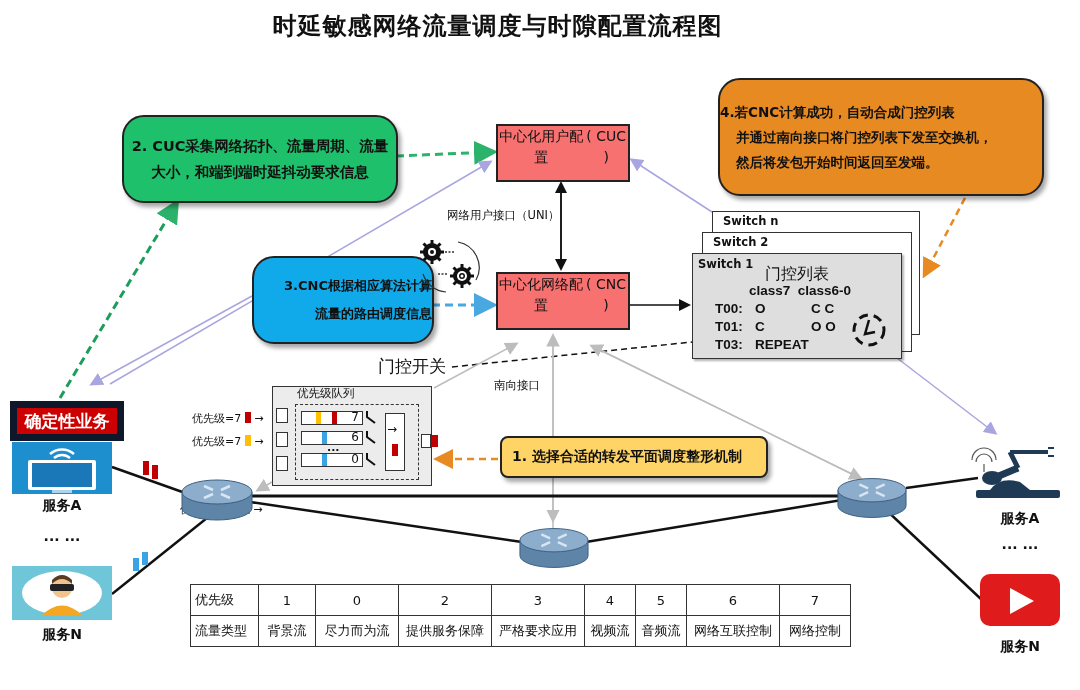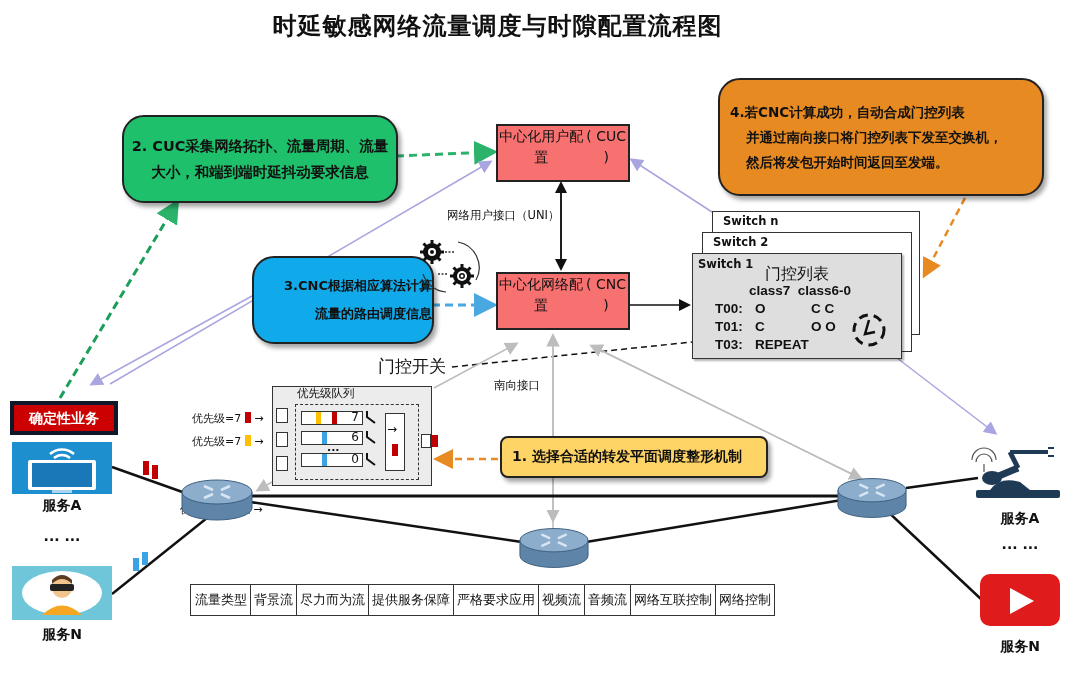--- a/index.html
+++ b/index.html
@@ -5,34 +5,34 @@
   html, body { margin:0; padding:0; background:#ffffff; }
   body { width:1080px; height:690px; position:relative; overflow:hidden;
          font-family:"DejaVu Sans","Liberation Sans",sans-serif; color:#111; }
   .abs { position:absolute; }
   svg.lines { position:absolute; left:0; top:0; width:1080px; height:690px; }
   .title { left:0; top:10px; width:995px; text-align:center; font-size:24px; font-weight:bold; letter-spacing:1px; }
   .callout { border:2px solid #222; border-radius:22px; box-shadow:3px 4px 4px rgba(0,0,0,0.35);
              font-weight:bold; display:flex; flex-direction:column; justify-content:center; }
   .green { left:122px; top:115px; width:272px; height:84px; background:#1fc06b; text-align:center; font-size:14.5px; line-height:26px; }
   .blue  { left:252px; top:256px; width:178px; height:84px; background:#10aaea; text-align:right; font-size:13px; line-height:28px; }
-  .orange{ left:718px; top:78px; width:326px; height:118px; background:#e88a22; font-size:13.5px; line-height:25px; padding-left:10px; box-sizing:border-box; }
+  .orange{ left:718px; top:78px; width:326px; height:118px; background:#e88a22; font-size:13.5px; line-height:25px; box-sizing:border-box; }
   .orange .ind { padding-left:16px; }
   .yellow{ left:500px; top:436px; width:268px; height:42px; background:#ffd466; border-radius:8px; font-size:14px; flex-direction:row; align-items:center; justify-content:flex-start; padding-left:10px; box-sizing:border-box;}
   .pinkbox { background:#f87171; border:2px solid #222; text-align:center; font-size:14px; line-height:21px; display:flex; flex-direction:row; justify-content:space-between; }
   .cuc { left:496px; top:124px; width:130px; height:54px; }
   .cnc { left:496px; top:272px; width:130px; height:54px; }
   .smalllabel { font-size:11.5px; }
   .switchcard { background:#fff; border:1.5px solid #333; }
   .sw1 { background:#dedede; border:1.5px solid #333; left:692px; top:253px; width:208px; height:104px; box-shadow:2px 2px 2px rgba(0,0,0,0.3); }
   .swlabel { font-size:11.5px; font-weight:bold; }
   .mono { font-family:"Liberation Sans",sans-serif; font-weight:bold; font-size:13.5px; }
   .queuebox { left:272px; top:386px; width:158px; height:98px; background:#ececec; border:1.5px solid #333; }
   .prio { font-size:11px; }
-  .badge-red { left:10px; top:401px; width:100px; height:26px; background:#c00; border:4px solid #0f172a; color:#fff; font-weight:bold; font-size:14px; text-align:center; line-height:26px; }
+  .badge-red { left:10px; top:401px; width:100px; height:26px; background:#c00; border:7px solid #0f172a; color:#fff; font-weight:bold; font-size:17px; text-align:center; line-height:26px; }
   .svcLabel { font-weight:bold; font-size:14px; text-align:center; }
   table.ptable { position:absolute; left:190px; top:584px; border-collapse:collapse; font-size:13px; }
   table.ptable td { border:1.5px solid #333; height:30px; text-align:center; padding:0 3px; }
   table.ptable td.hd { text-align:left; padding-left:4px; }
 </style>
 </head>
 <body>
 
 <svg class="lines" viewBox="0 0 1080 690">
   <defs>
@@ -308,20 +308,31 @@
   <g stroke="#d8e6f3" stroke-width="2.5">
       <line x1="24" y1="8" x2="33" y2="12"></line>
       <line x1="50" y1="8" x2="41" y2="12"></line>
       <line x1="24" y1="20" x2="33" y2="16"></line>
       <line x1="50" y1="20" x2="41" y2="16"></line>
     </g>
 </svg>
 
 <table class="ptable">
   <tbody>
+      <tr>
+    <td class="hd" style="width:60px;">优先级</td>
+    <td style="width:50px;">1</td>
+    <td style="width:76px;">0</td>
+    <td style="width:86px;">2</td>
+    <td style="width:86px;">3</td>
+    <td style="width:44px;">4</td>
+    <td style="width:44px;">5</td>
+    <td style="width:86px;">6</td>
+    <td style="width:64px;">7</td>
+  </tr>
   <tr>
     <td class="hd">流量类型</td>
     <td>背景流</td>
     <td>尽力而为流</td>
     <td>提供服务保障</td>
     <td>严格要求应用</td>
     <td>视频流</td>
     <td>音频流</td>
     <td>网络互联控制</td>
     <td>网络控制</td>

